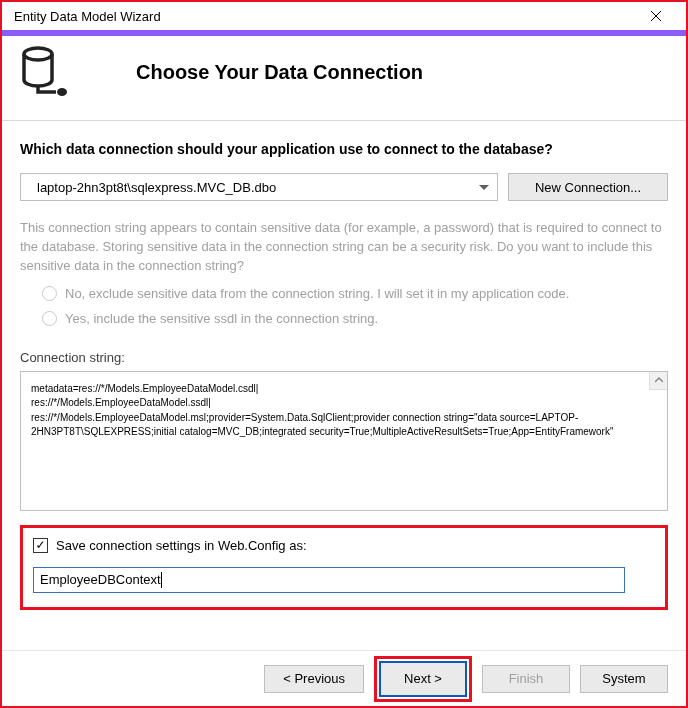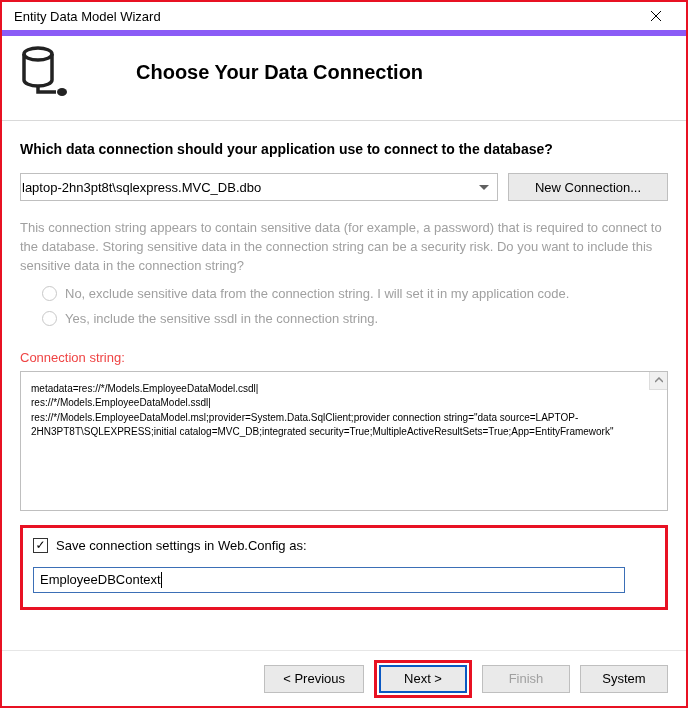--- a/index.html
+++ b/index.html
@@ -62,21 +62,21 @@
   }
   .conn-row {
     display: flex;
     gap: 10px;
     margin-bottom: 18px;
   }
   .dropdown {
     flex: 1;
     height: 28px;
     border: 1px solid #bfbfbf;
-    padding: 0 26px 0 1px;
+    padding: 0 26px 0 16px;
     position: relative;
     display: flex;
     align-items: center;
     background: #fff;
     cursor: pointer;
   }
   .dropdown::after {
     content: "";
     position: absolute;
     right: 8px;
@@ -113,21 +113,21 @@
     color: #a0a0a0;
   }
   .radio-circle {
     width: 15px;
     height: 15px;
     border: 1.5px solid #c8c8c8;
     border-radius: 50%;
     margin-right: 8px;
     flex-shrink: 0;
   }
-  .label-dim { color: #ef4444; margin-bottom:6px; }
+  .label-dim { color: #404040; margin-bottom:6px; }
   .connstr-box {
     flex: 0 0 auto;
     border: 1px solid #bfbfbf;
     padding: 10px 10px 10px 10px;
     height: 140px;
     margin-bottom: 14px;
     line-height: 1.45;
     font-size: 10px;
     overflow-wrap: break-word;
     position: relative;
@@ -189,21 +189,21 @@
   .btn.disabled { color: #a0a0a0; cursor: default; text-align: center; }
   .btn.nextwrap {
     border: 3px solid #e81123;
     padding: 2px;
     background: transparent;
     height: auto;
   }
   .btn.nextinner {
     border: 2px solid #0a58c2;
     background: #eaeaea;
-    height: 28px;
+    height: 36px;
     min-width: 88px;
     display:flex; align-items:center; justify-content:center;
     cursor:pointer;
   }
 </style>
 </head>
 <body>
 
 <div class="wizard">
 

